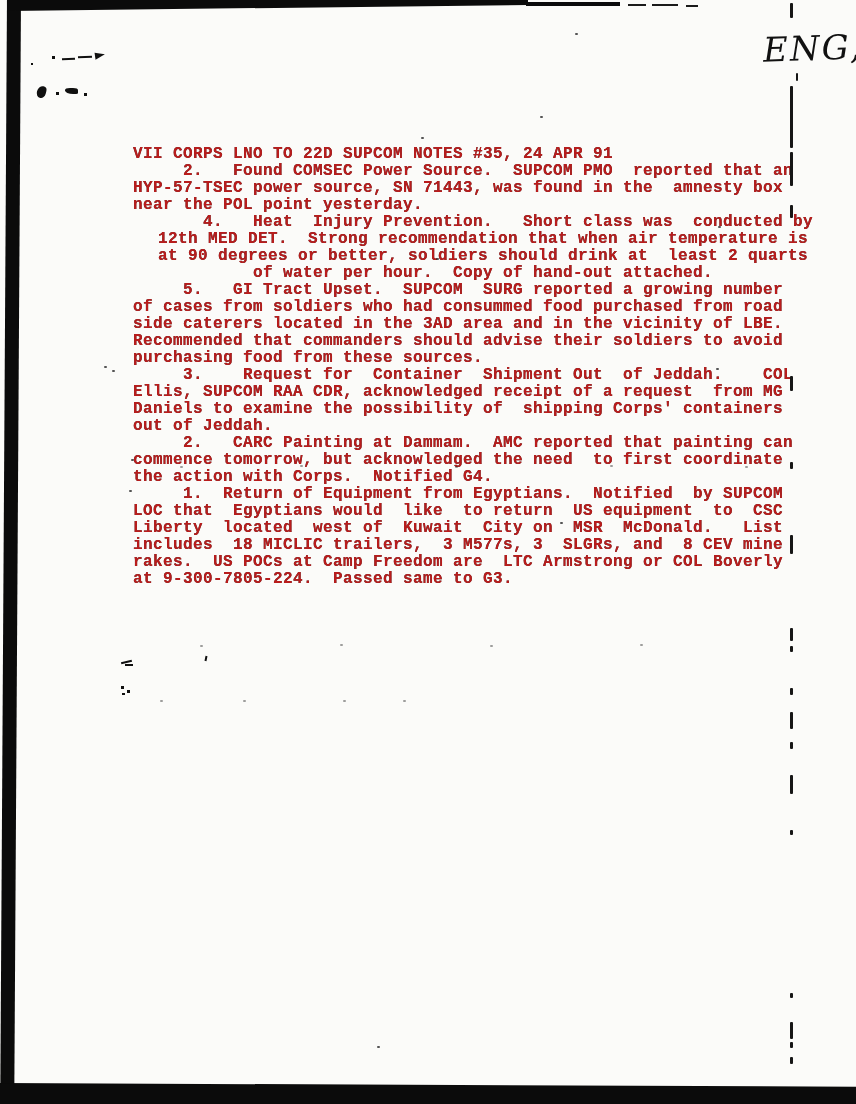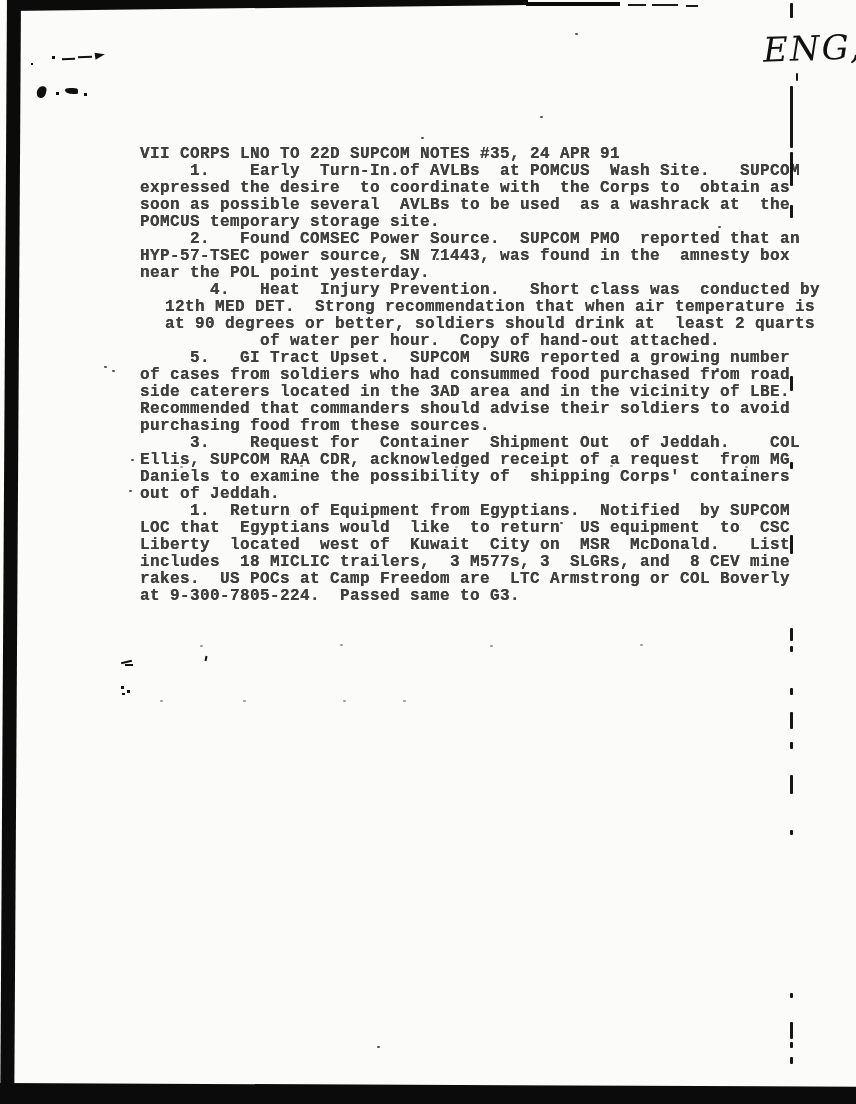--- a/index.html
+++ b/index.html
@@ -5,22 +5,22 @@
   html, body { margin:0; padding:0; }
   body {
     width:856px; height:1104px;
     background:#fbfbf9;
     position:relative;
     overflow:hidden;
     font-family:"Liberation Mono", monospace;
   }
   
   .doc-text {
-    position:absolute; left:140px; top:146px; width:700px;
-    color:#404040;
+    position:absolute; left:133px; top:146px; width:700px;
+    color:#b91c1c;
     font: 700 16px/17px "Liberation Mono", monospace;
     letter-spacing:0.4px;
     text-shadow: 0 0 0.5px rgba(20,20,20,0.85);
   }
   .doc-text pre { margin:0; font:inherit; white-space:pre; }
   .doc-title   { margin-left:7px; }
   .h-evening   { margin-top:39px; margin-left:2px; }
   .p-e1 { margin-top:16px; }
   .p-e2 { margin-top:15px; }
   .p-e3 { margin-top:19px; }
@@ -80,41 +80,40 @@
 <div class="top-dash" style="left:628px; top:4px; width:18px;"></div>
 <div class="top-dash" style="left:652px; top:4px; width:26px;"></div>
 <div class="top-dash" style="left:686px; top:5px; width:12px;"></div>
 <div class="bar bar-bottom"></div>
 
 <div class="handwriting">ENG,</div>
 
 <div class="doc-text">
   <pre class="doc-title">VII CORPS LNO TO 22D SUPCOM NOTES #35, 24 APR 91</pre>
 
-  <pre class="p-e1">     1.    Early  Turn-In.of AVLBs  at POMCUS  Wash Site.   SUPCOM
-expressed the desire  to coordinate with  the Corps to  obtain as
-soon as possible several  AVLBs to be used  as a washrack at  the
-POMCUS temporary storage site.</pre>
   <pre class="p-e2">     2.   Found COMSEC Power Source.  SUPCOM PMO  reported that an
 HYP-57-TSEC power source, SN 71443, was found in the  amnesty box
 near the POL point yesterday.</pre>
   <pre class="p-e4">     4.   Heat  Injury Prevention.   Short class was  conducted by
 12th MED DET.  Strong recommendation that when air temperature is
 at 90 degrees or better, soldiers should drink at  least 2 quarts
 of water per hour.  Copy of hand-out attached.</pre>
   <pre class="p-e5">     5.   GI Tract Upset.  SUPCOM  SURG reported a growing number
 of cases from soldiers who had consummed food purchased from road
 side caterers located in the 3AD area and in the vicinity of LBE.
 Recommended that commanders should advise their soldiers to avoid
 purchasing food from these sources.</pre>
 
   <pre class="p-m1">     3.    Request for  Container  Shipment Out  of Jeddah.    COL
 Ellis, SUPCOM RAA CDR, acknowledged receipt of a request  from MG
 Daniels to examine the possibility of  shipping Corps' containers
 out of Jeddah.</pre>
+  <pre class="p-m2">     2.   CARC Painting at Dammam.  AMC reported that painting can
+commence tomorrow, but acknowledged the need  to first coordinate
+the action with Corps.  Notified G4.</pre>
 
   <pre class="p-x1">     1.  Return of Equipment from Egyptians.  Notified  by SUPCOM
 LOC that  Egyptians would  like  to return  US equipment  to  CSC
 Liberty  located  west of  Kuwait  City on  MSR  McDonald.   List
 includes  18 MICLIC trailers,  3 M577s, 3  SLGRs, and  8 CEV mine
 rakes.  US POCs at Camp Freedom are  LTC Armstrong or COL Boverly
 at 9-300-7805-224.  Passed same to G3.</pre>
 </div>
 
 <i class="rd" style="top:3px;height:15px"></i>

